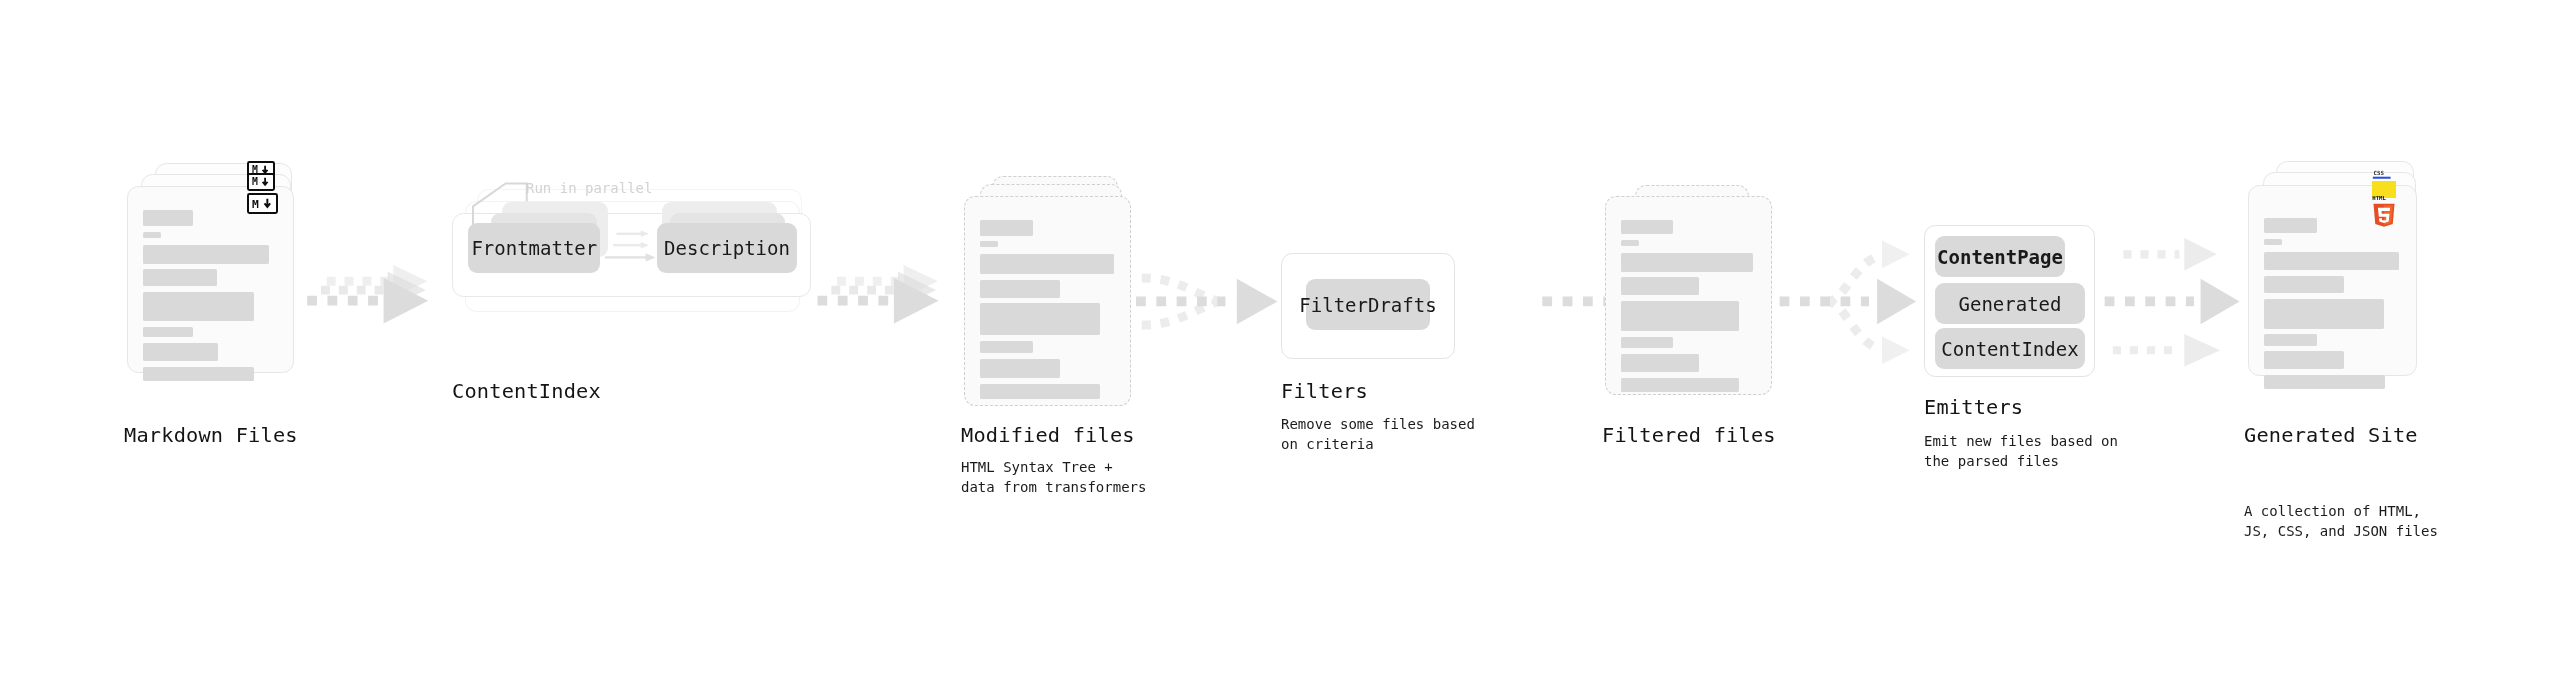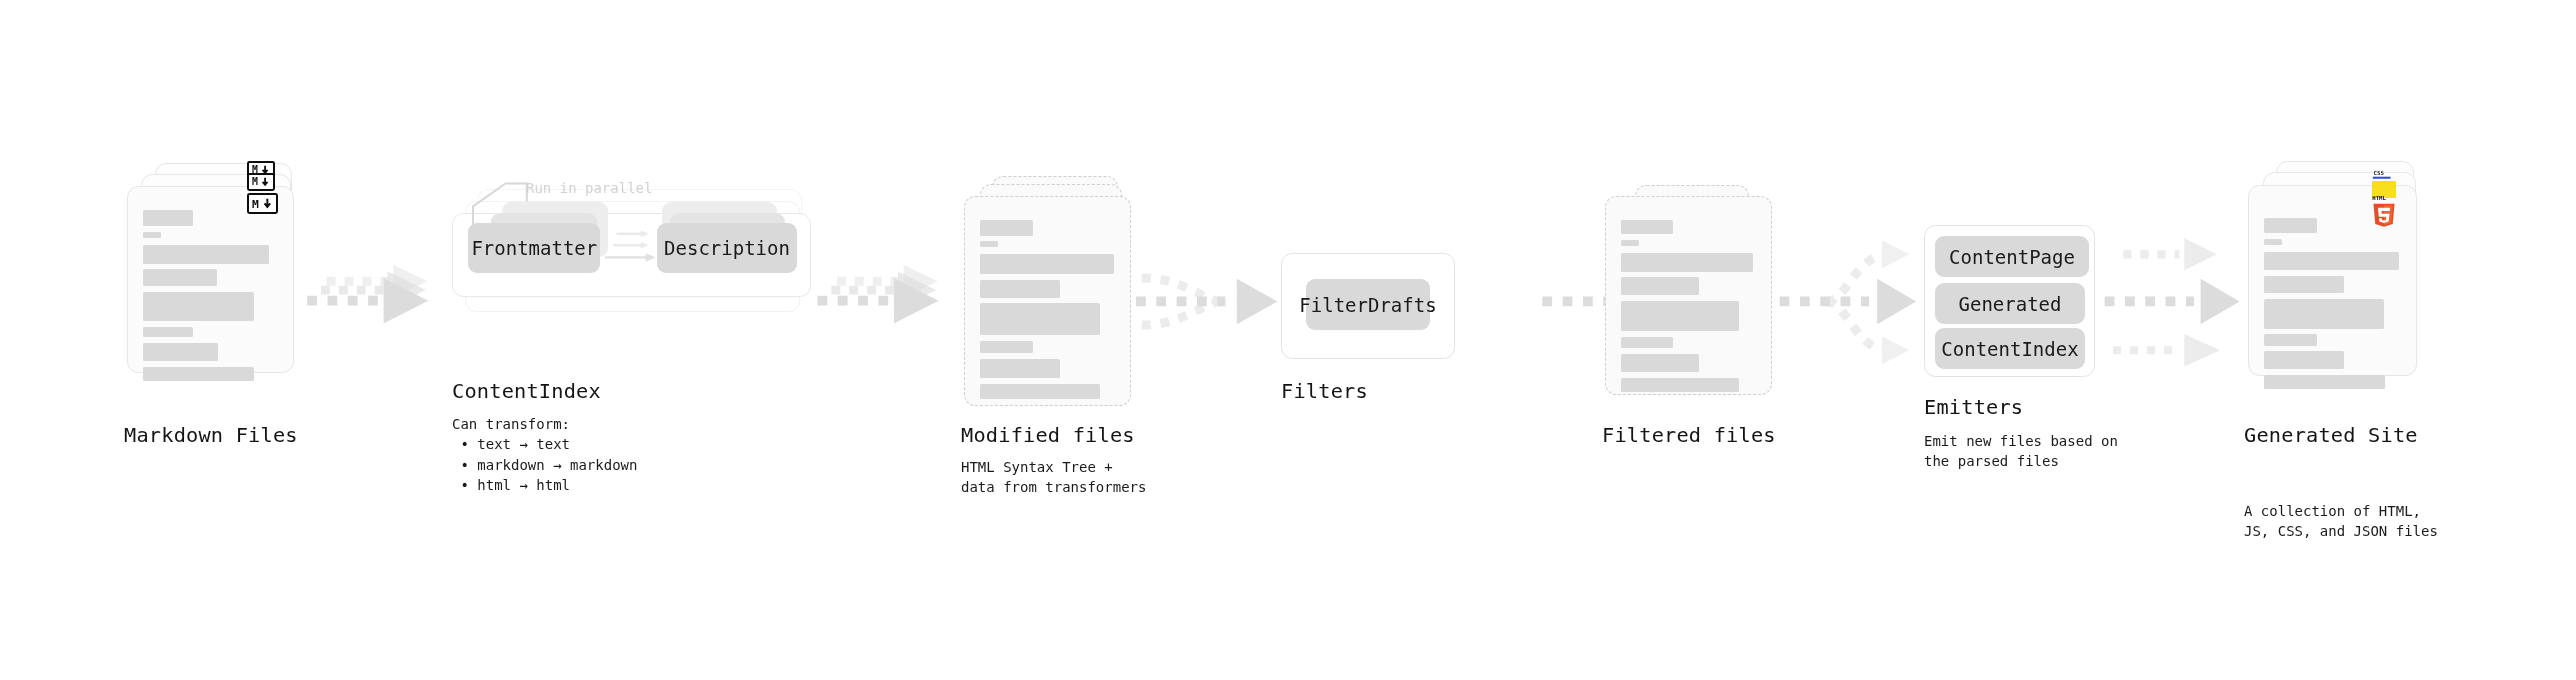--- a/index.html
+++ b/index.html
@@ -283,24 +283,20 @@
           <polygon points="50,36 62,41 50,46" fill="#e0e0e0" stroke="none"></polygon>
       </g>
     </svg>
 
     <svg style="position:absolute;left:16.3px;top:-18px;" width="98" height="57" viewBox="0 0 120 70">
       <path d="M6,62 L6,36 L46,8 L72,8 L72,30" fill="none" stroke="#d8d8d8" stroke-width="2.5"></path>
     </svg>
   </div>
   <div class="runlabel" style="left:526px; top:180px;">Run in parallel</div>
   <div class="title" style="left:452px; top:379px;">ContentIndex</div>
-  <div class="subtitle" style="left:452px; top:414px;">Can transform:
- • text → text
- • markdown → markdown
- • html → html</div>
 
   <div class="doc-stack" style="left:964px; top:176px; width:187px; height:260px;">
     <div class="doc dashed" style="left:28px; top:0px; width:126px; height:57px;"></div>
     <div class="doc dashed" style="left:16.3px; top:8.1px; width:142px; height:57px;"></div>
     <div class="doc dashed" style="left:0px; top:20.3px; width:167px; height:210px;">
       <div class="doc-lines">
         <div class="ln" style="width:53px;height:15.4px;"></div>
         <div class="ln" style="width:18.7px;height:5.7px;margin-bottom:7.3px;"></div>
         <div class="ln" style="width:134px;height:19.5px;"></div>
         <div class="ln" style="width:80px;height:18px;"></div>
@@ -311,40 +307,42 @@
       </div>
     </div>
   </div>
   <div class="title" style="left:961px; top:423px;">Modified files</div>
   <div class="subtitle" style="left:961px; top:457px;">HTML Syntax Tree +
 data from transformers</div>
 
   <div class="panel" style="left:1281px; top:253px; width:174px; height:106px;"></div>
   <div class="chip" style="left:1306px; top:279px; width:124px; height:51px;">FilterDrafts</div>
   <div class="title" style="left:1281px; top:379px;">Filters</div>
+  <div class="subtitle" style="left:1281px; top:414px;">Remove some files based
+on criteria</div>
 
   <div class="doc-stack" style="left:1605px; top:185px; width:187px; height:260px;">
     <div class="doc dashed" style="left:30px; top:0px; width:114px; height:49px;"></div>
     <div class="doc dashed" style="left:0px; top:11.4px; width:167px; height:199px;">
       <div class="doc-lines">
         <div class="ln" style="width:52px;height:14px;"></div>
         <div class="ln" style="width:18.7px;height:5.7px;margin-bottom:7.3px;"></div>
         <div class="ln" style="width:132px;height:18.7px;"></div>
         <div class="ln" style="width:78px;height:18px;"></div>
         <div class="ln" style="width:118px;height:30px;"></div>
         <div class="ln" style="width:52px;height:11.4px;"></div>
         <div class="ln" style="width:78px;height:18px;"></div>
         <div class="ln" style="width:118px;height:14px;"></div>
       </div>
     </div>
   </div>
   <div class="title" style="left:1602px; top:423px;">Filtered files</div>
 
   <div class="panel" style="left:1924px; top:225px; width:171px; height:152px;"></div>
-  <div class="chip" style="left:1935px; top:236px; width:154px; height:41px;">ContentPage</div>
+  <div class="chip" style="left:1935px; top:236px; width:130px; height:41px;font-weight:bold;">ContentPage</div>
   <div class="chip" style="left:1935px; top:283px; width:150px; height:41px;">Generated</div>
   <div class="chip" style="left:1935px; top:328px; width:150px; height:41px;">ContentIndex</div>
   <div class="title" style="left:1924px; top:395px;">Emitters</div>
   <div class="subtitle" style="left:1924px; top:431px;">Emit new files based on
 the parsed files</div>
 
   <div class="doc-stack" style="left:2248px; top:161px; width:195px; height:268px;">
     <div class="doc back2" style="left:28px; top:0px; width:138px; height:73px;"></div>
     <div class="doc back1" style="left:14.6px; top:11.4px; width:153px; height:73px;"></div>
     <div class="doc" style="left:0px; top:23.6px; width:169px; height:191px;">

